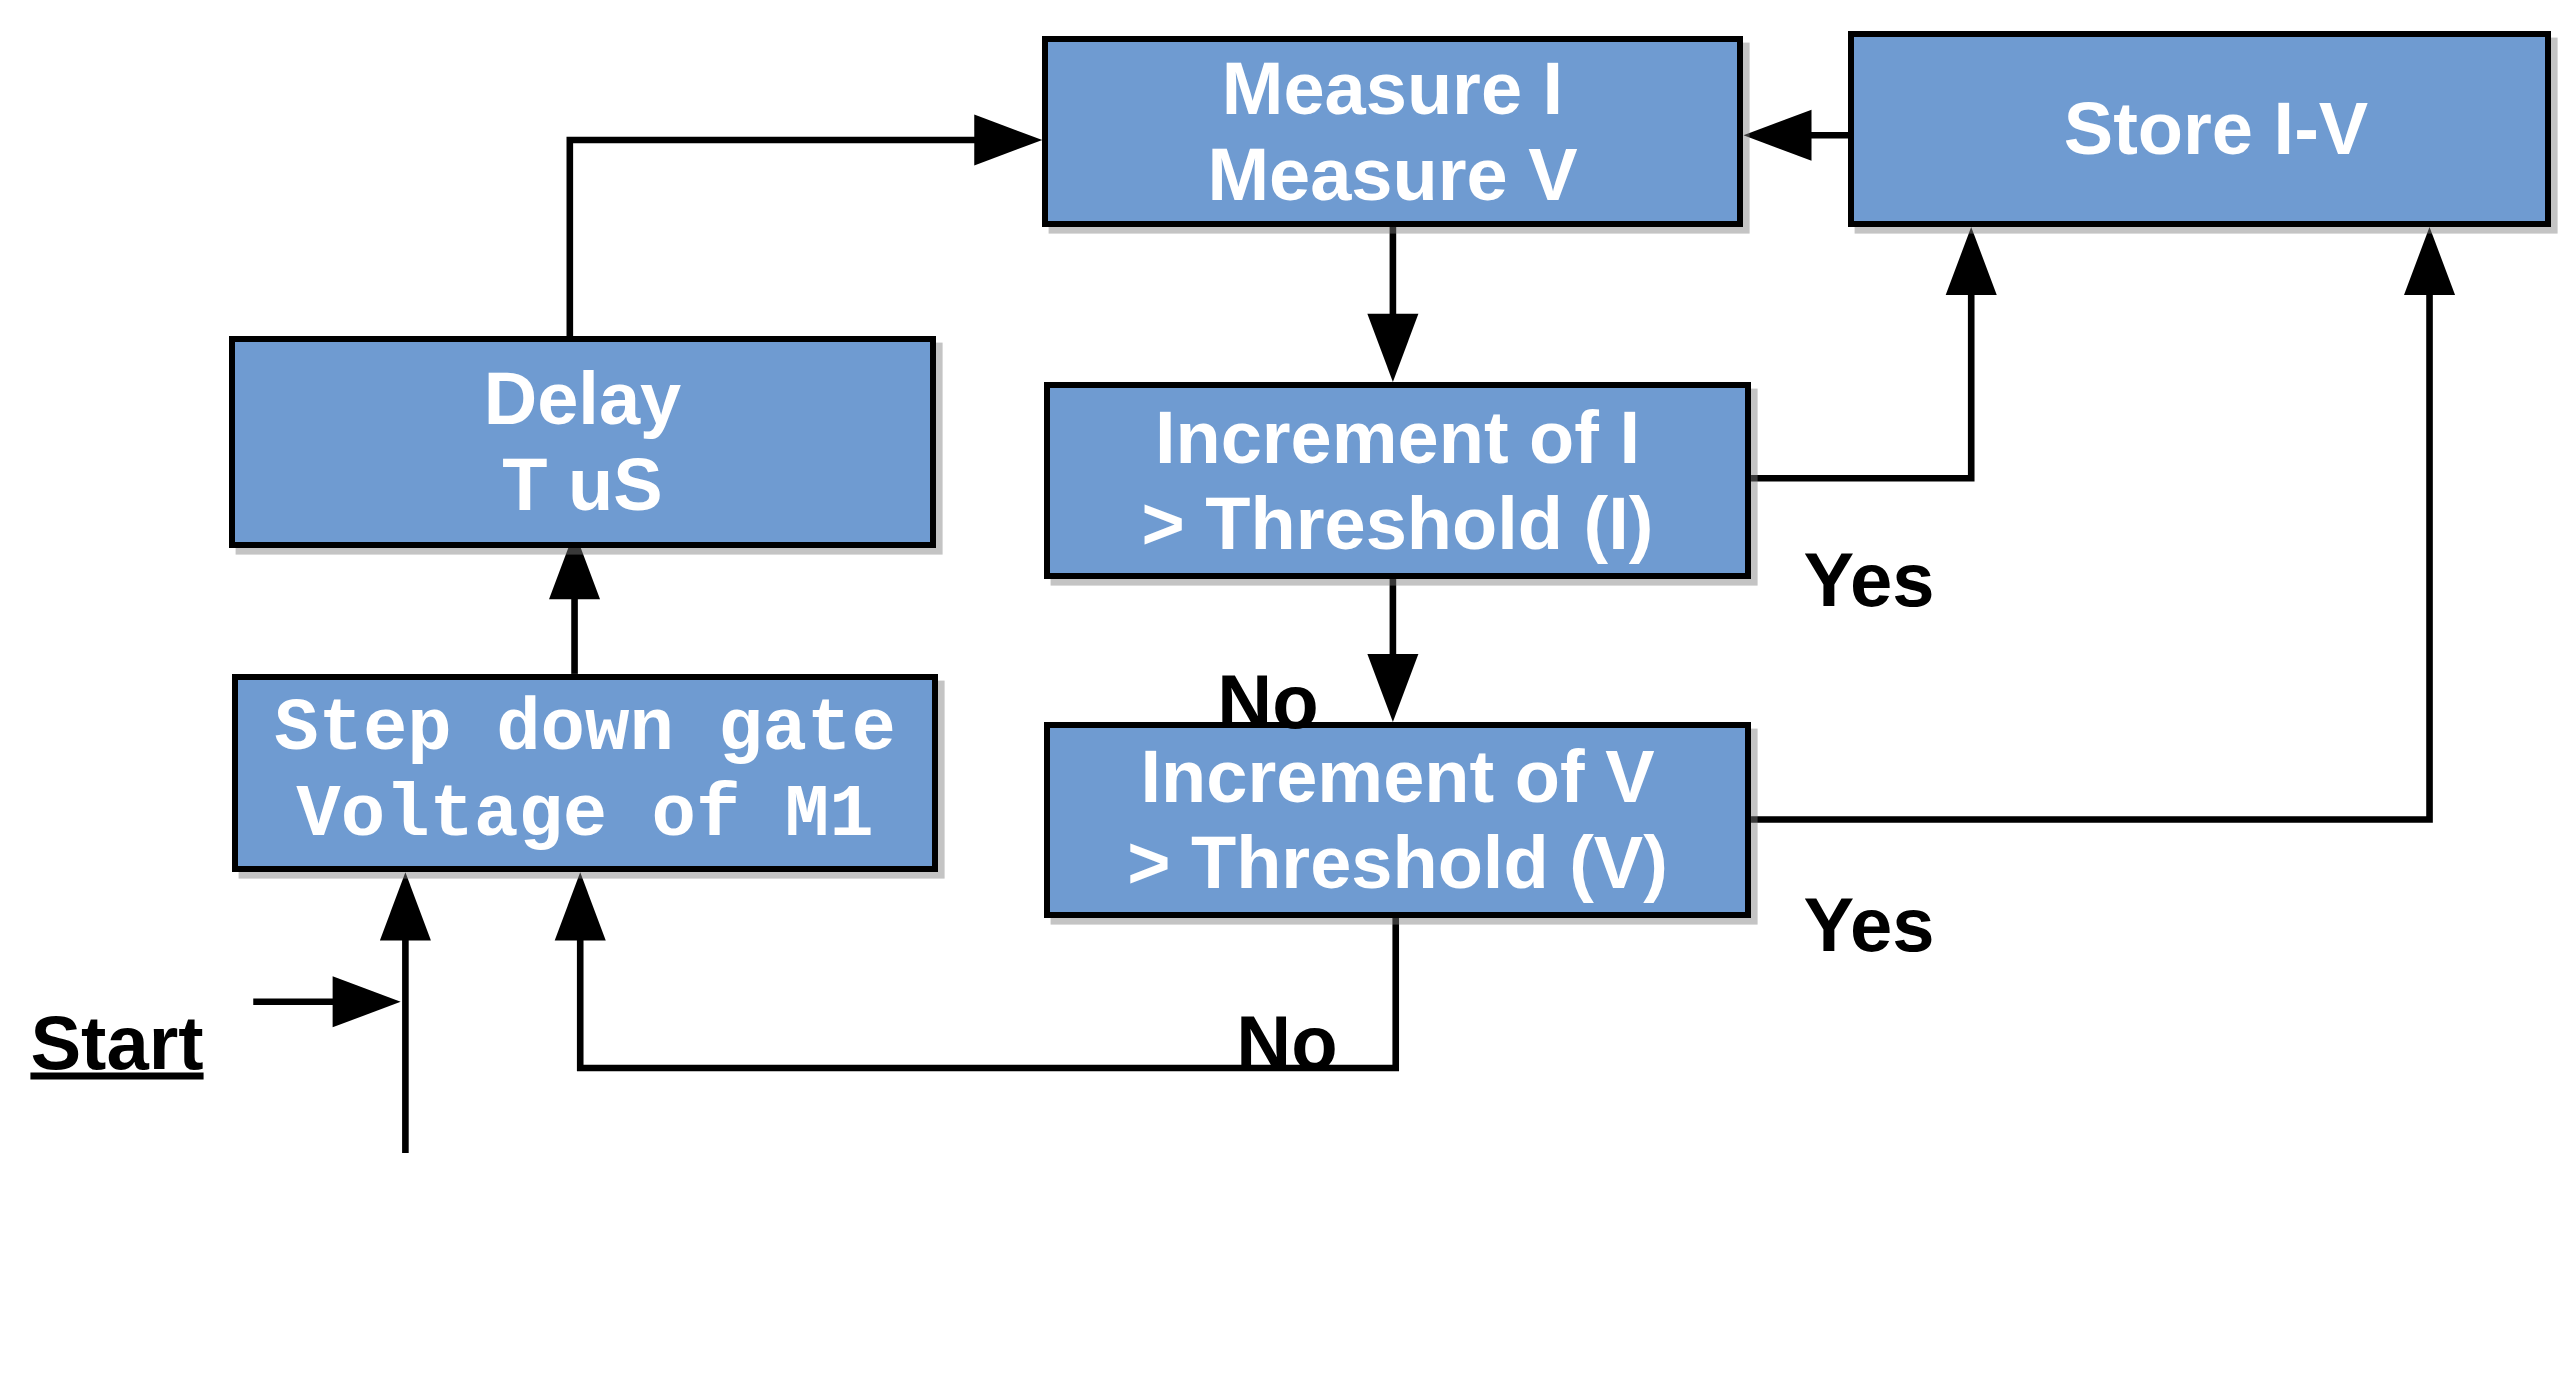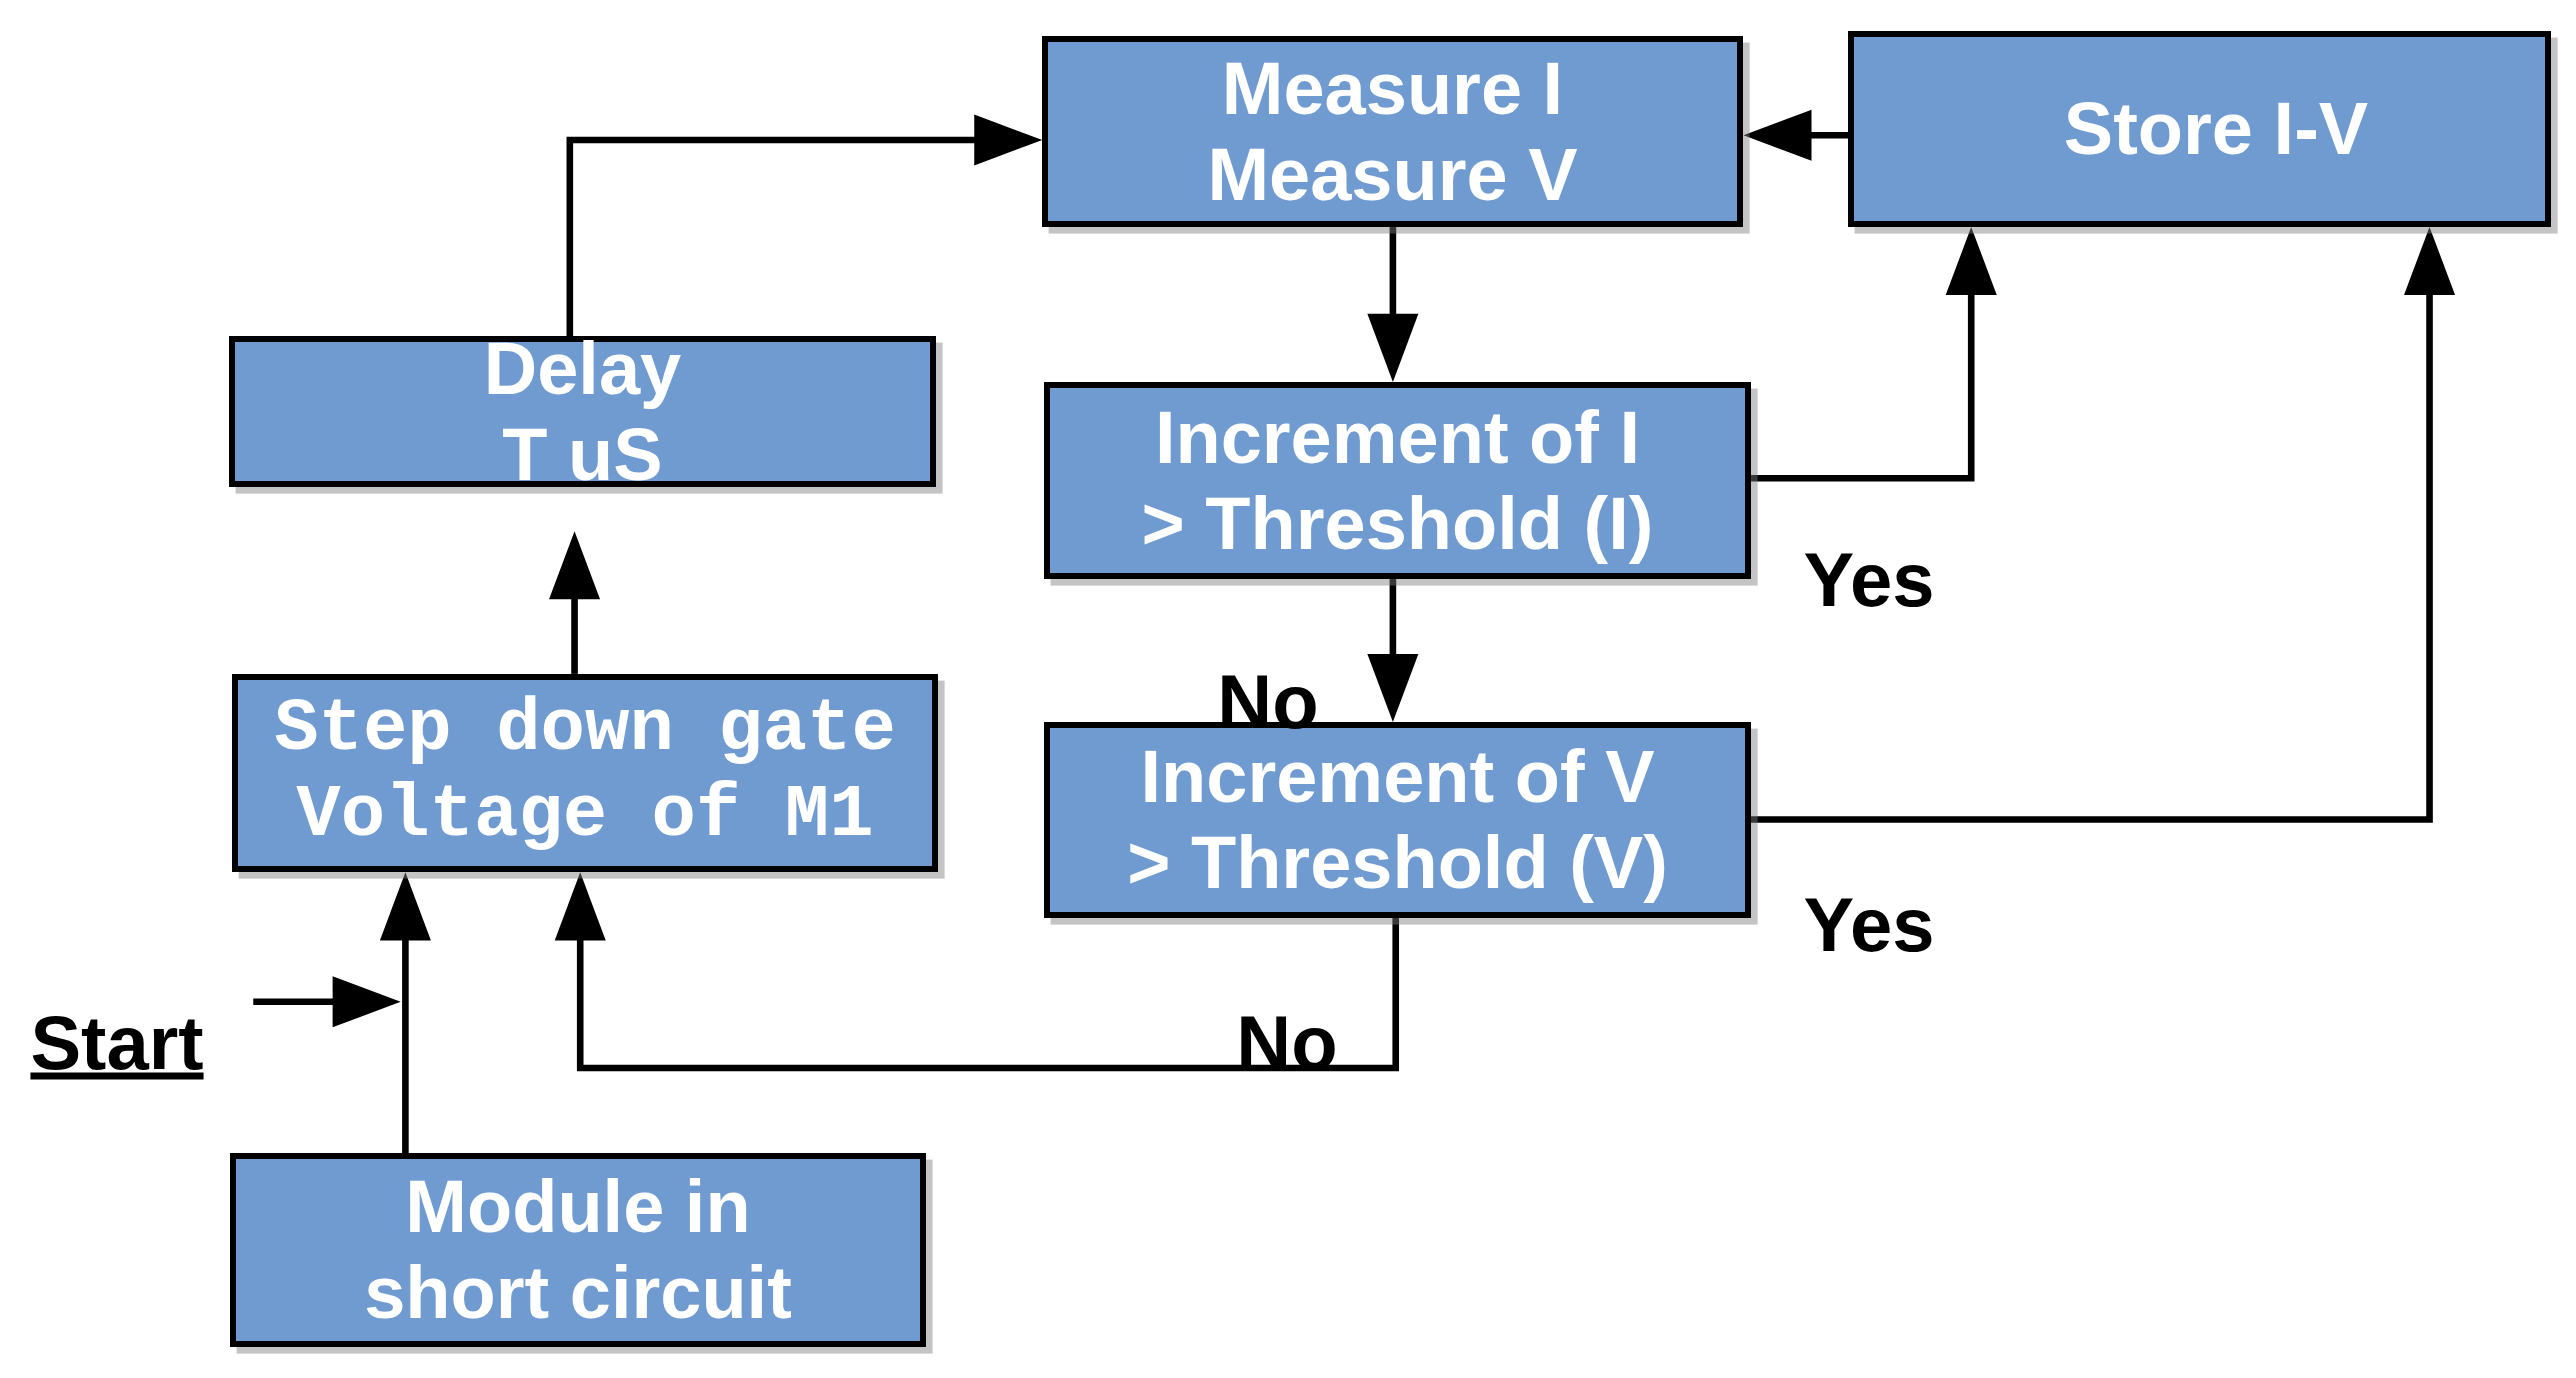--- a/index.html
+++ b/index.html
@@ -39,21 +39,21 @@
     transform: translate(-50%, -50%);
     color: #000000;
     font-weight: bold;
     font-size: 76px;
     white-space: nowrap;
     margin-top: 42px;
   }
   
   #node-measure     { left: 1042px; top: 36px;   width: 701px; height: 191px; }
   #node-store       { left: 1848px; top: 31px;   width: 703px; height: 196px; padding-left: 33px; }
-  #node-delay       { left: 229px;  top: 336px;  width: 707px; height: 151px; }
+  #node-delay       { left: 229px;  top: 336px;  width: 707px; height: 212px; }
   #node-increment-i { left: 1044px; top: 382px;  width: 707px; height: 197px; }
   #node-increment-v { left: 1044px; top: 722px;  width: 707px; height: 196px; }
   #node-step-down   { left: 232px;  top: 674px;  width: 706px; height: 198px; font-family: Liberation Mono, monospace; }
   #node-module      { left: 230px;  top: 1153px; width: 696px; height: 194px; }
   
   #label-start { left: 117px;  top: 1000px; text-decoration: underline; }
   #label-yes-i { left: 1869px; top: 537px; }
   #label-yes-v { left: 1869px; top: 882px; }
   #label-no-i  { left: 1268px; top: 659px; }
   #label-no-v  { left: 1287px; top: 1000px; }
@@ -138,24 +138,20 @@
   <div class="node" id="node-increment-v">
     <span>Increment of V</span>
     <span>&gt; Threshold (V)</span>
   </div>
 
   <div class="node" id="node-step-down">
     <span>Step down gate</span>
     <span>Voltage of M1</span>
   </div>
 
-  <div class="node" id="node-module">
-    <span>Module in</span>
-    <span>short circuit</span>
-  </div>
 
   <div class="edge-label" id="label-start">Start</div>
   <div class="edge-label" id="label-yes-i">Yes</div>
   <div class="edge-label" id="label-yes-v">Yes</div>
   <div class="edge-label" id="label-no-i">No</div>
   <div class="edge-label" id="label-no-v">No</div>
 
 </div>
 
 

